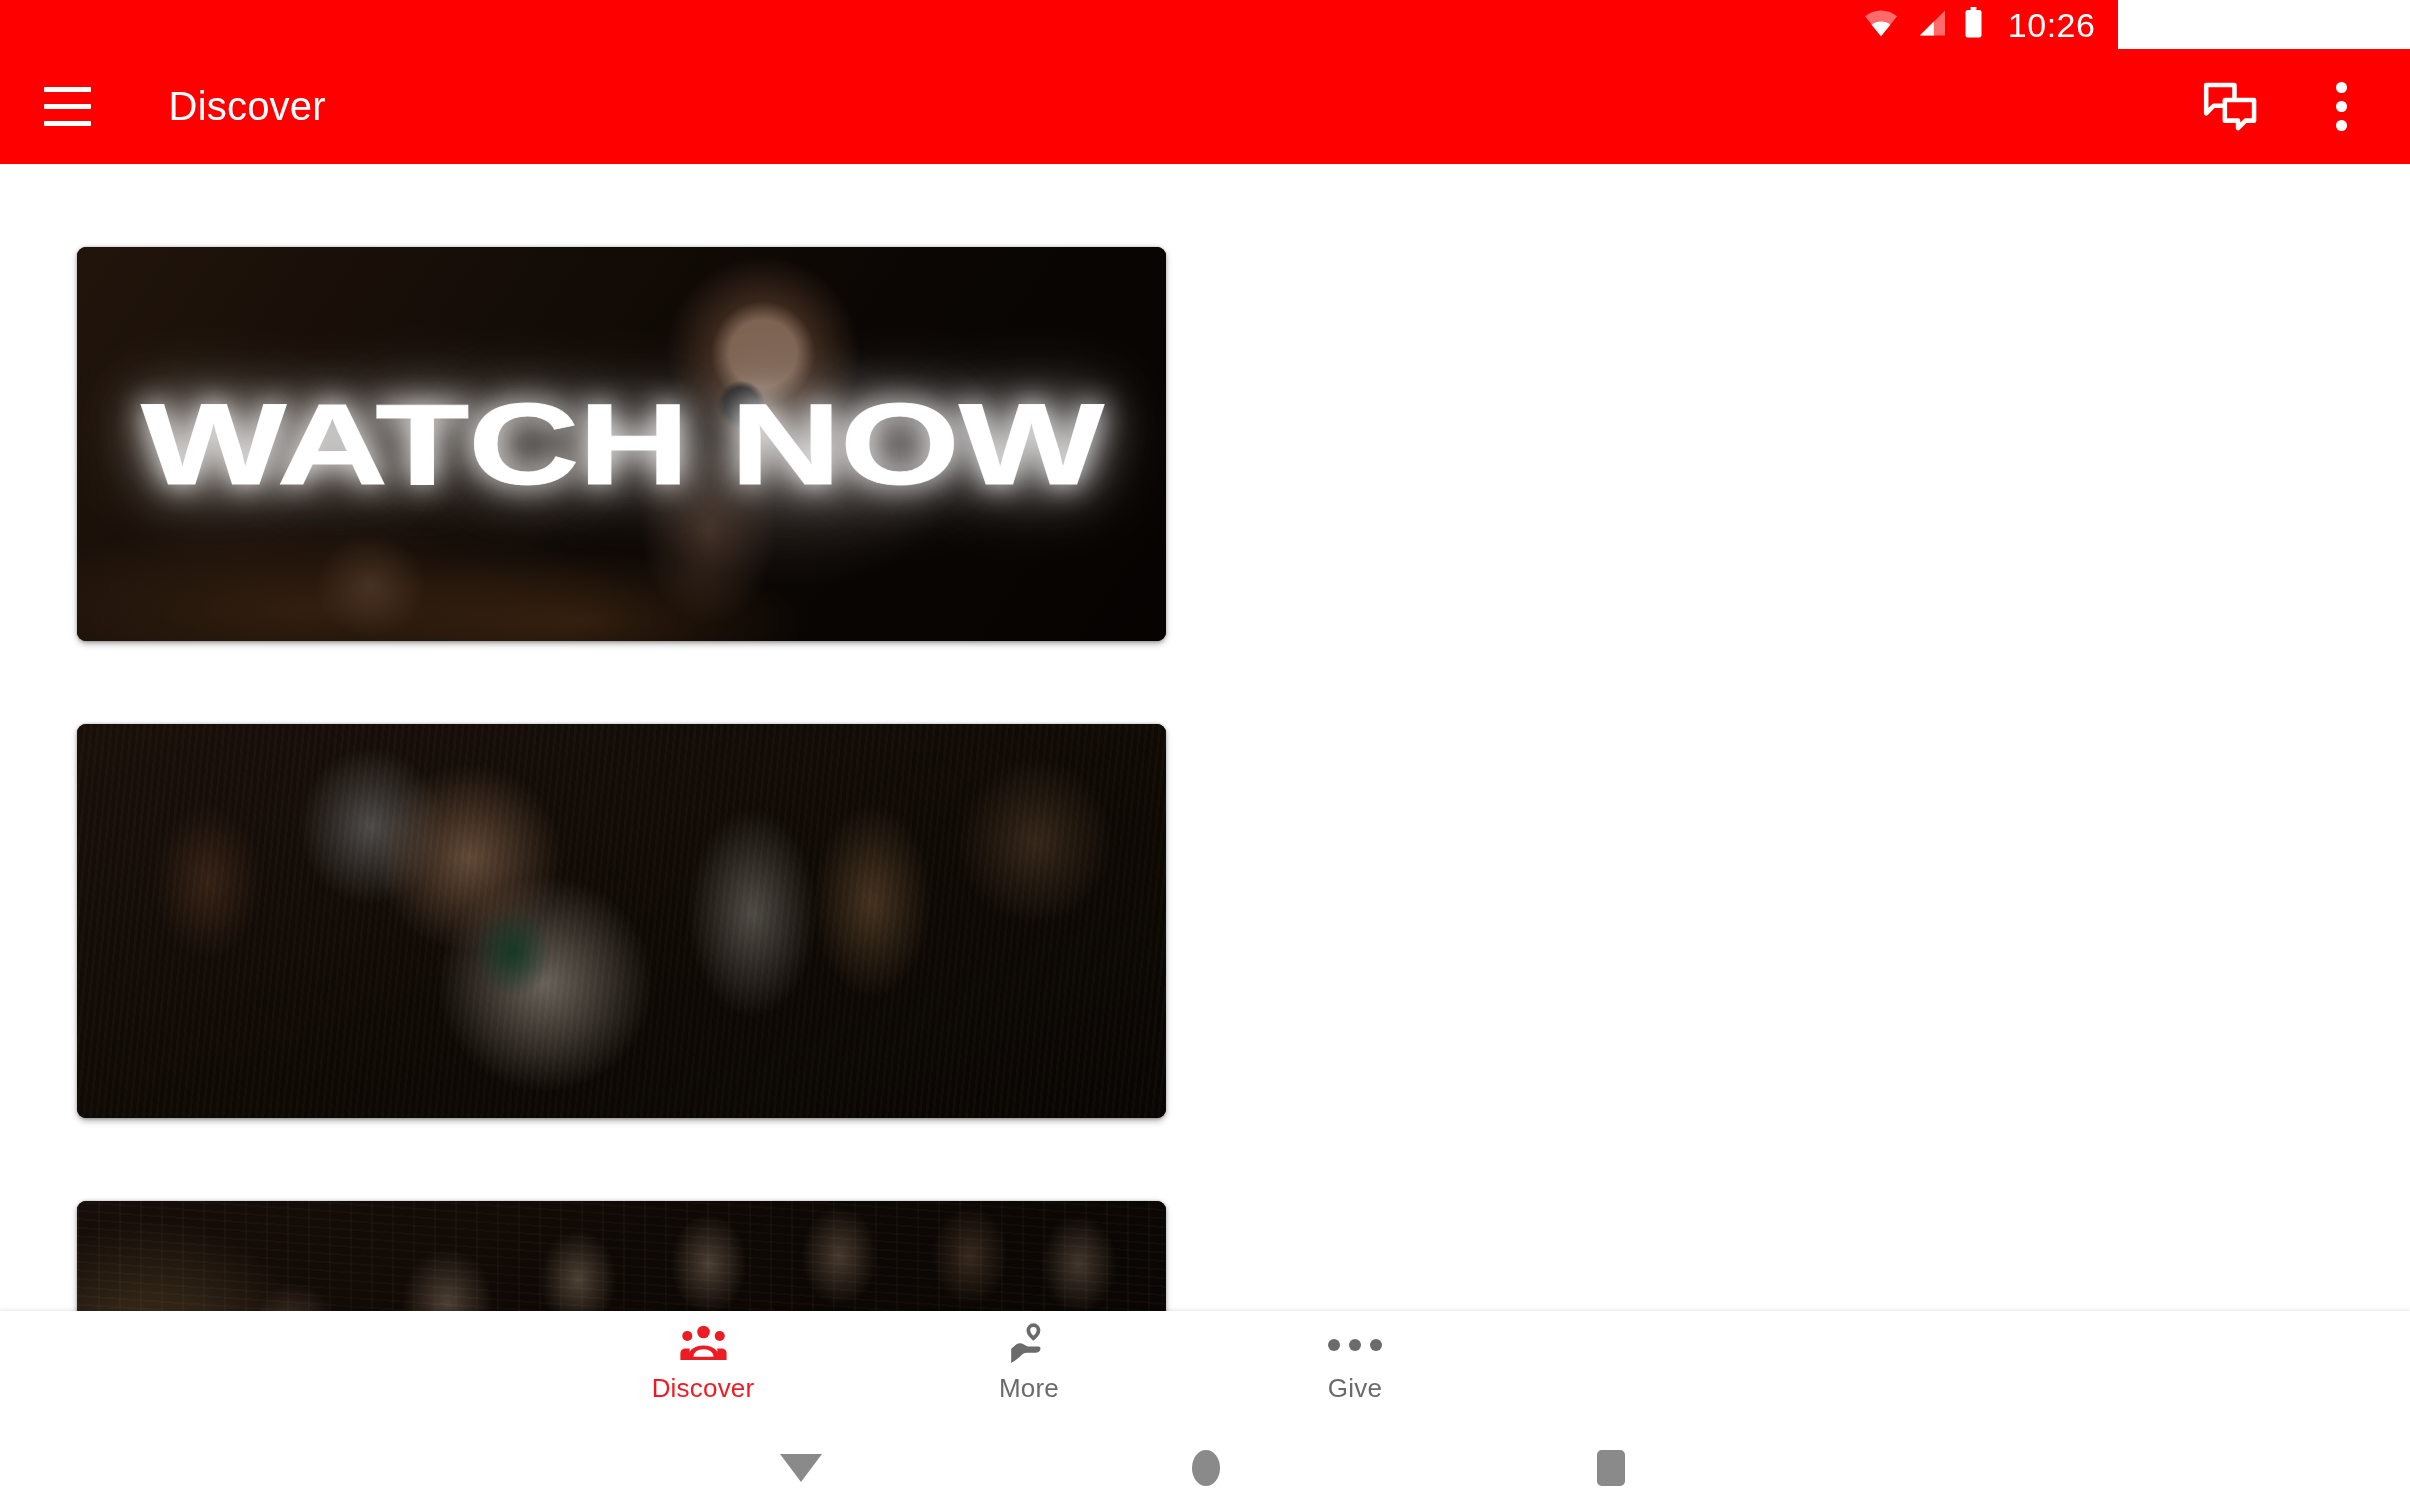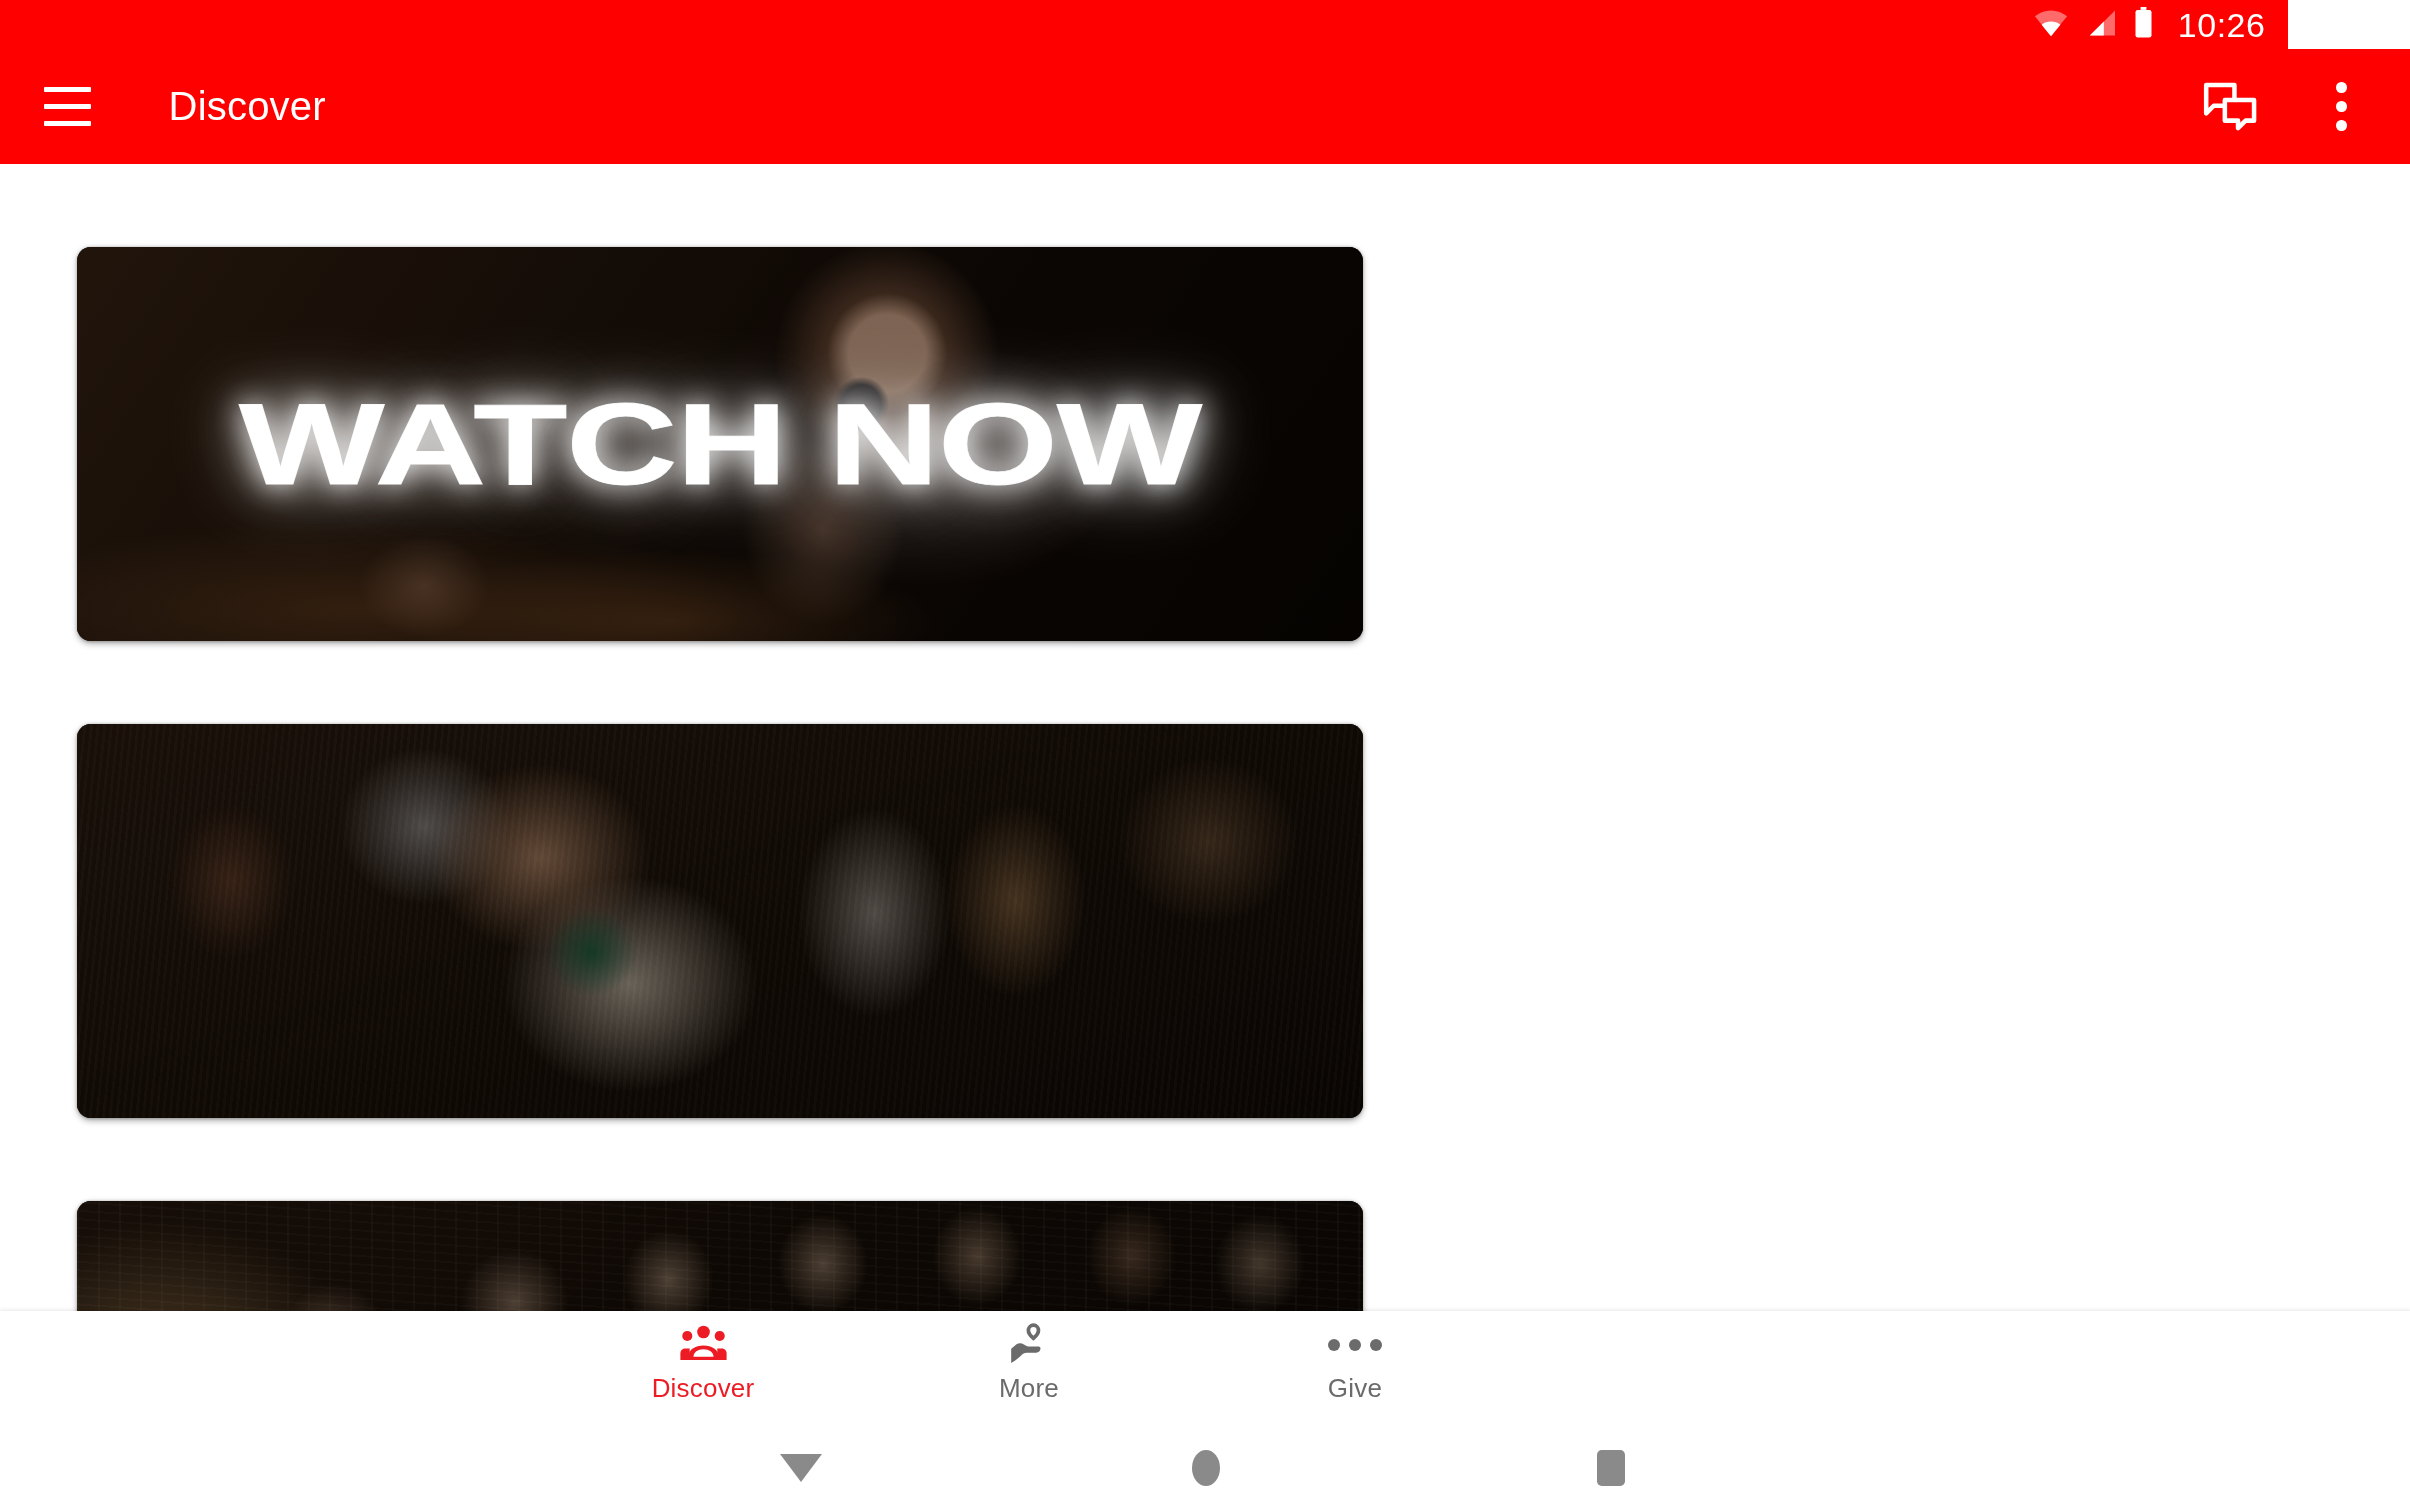--- a/index.html
+++ b/index.html
@@ -12,21 +12,21 @@
 
   #app {
     position:relative;
     width:2411px; height:1507px;
     background:#ffffff;
   }
 
   
   .statusbar {
     position:absolute; top:0; left:0;
-    width:2288px; height:49px;
+    width:2118px; height:49px;
     background:#FF0000;
     display:flex; align-items:center; justify-content:flex-end;
     padding-right:22.6px;
     gap:16px;
     padding-left:12px;
   }
   .sb-icon { display:block; }
   .sb-time {
     color:#ffffff;
     font-size:34px;
@@ -95,23 +95,23 @@
     width:2411px;
     padding:83px 77px 0 77px;
     display:flex;
     flex-wrap:wrap;
     column-gap:83px;
     row-gap:83px;
   }
 
   .card {
     position:relative;
-    width:1286px;
+    width:1089px;
     height:394px;
-    border-radius:14px;
+    border-radius:9px;
     overflow:hidden;
     background:#120b06;
     box-shadow:0 2.8px 6.6px rgba(0,0,0,0.30), 0 0.9px 2.8px rgba(0,0,0,0.22);
     cursor:pointer;
     flex:0 0 auto;
   }
   .card .photo {
     position:absolute; inset:0;
     overflow:hidden;
   }

